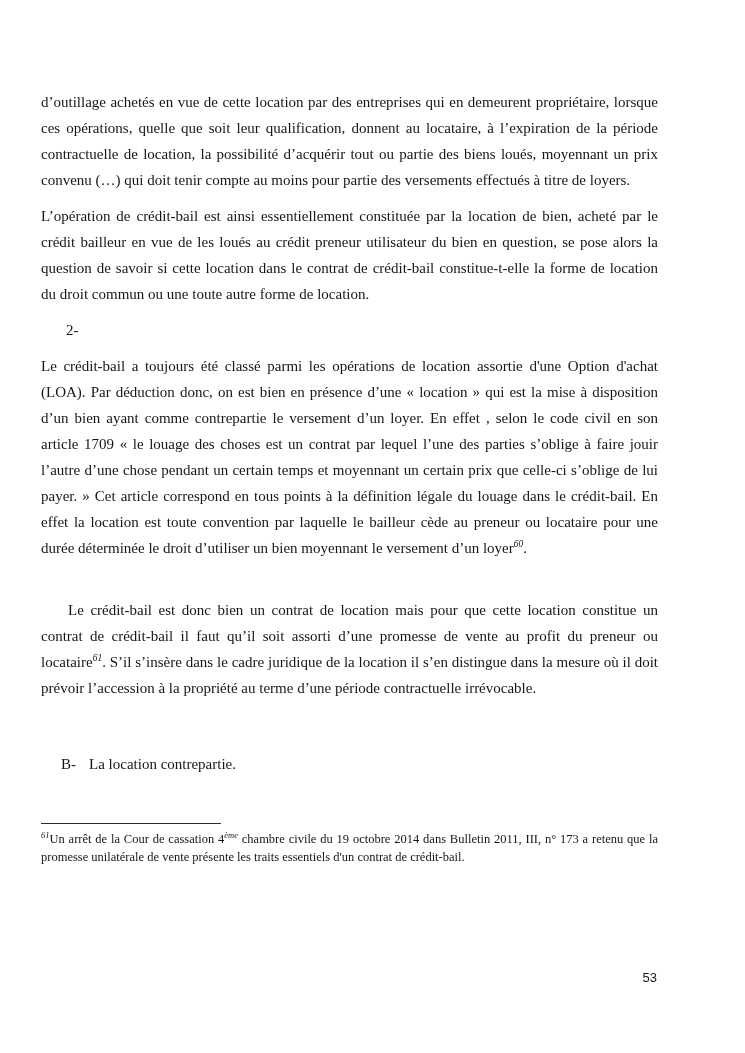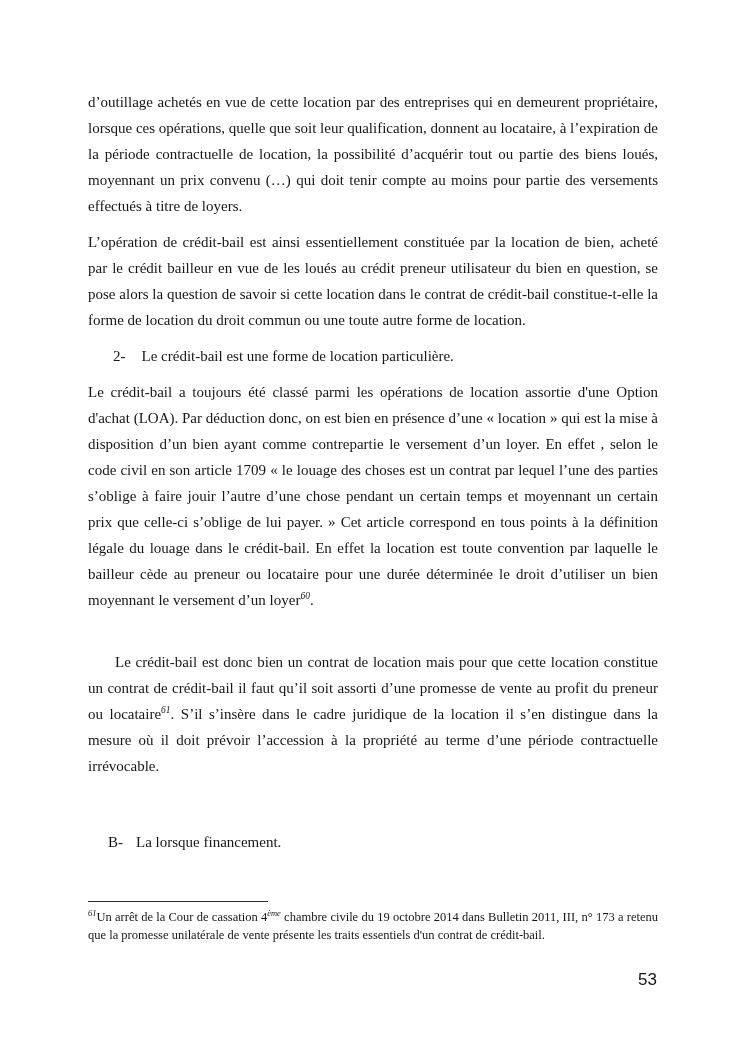--- a/index.html
+++ b/index.html
@@ -6,21 +6,21 @@
     margin: 0;
     padding: 0;
     background: #ffffff;
   }
   .page {
     position: relative;
     width: 745px;
     height: 1053px;
     background: #ffffff;
     box-sizing: border-box;
-    padding: 89px 87px 0 88px;
+    padding: 89px 87px 0 41px;
     font-family: "Liberation Serif", serif;
     color: #161616;
     overflow: hidden;
   }
   .body-para {
     margin: 0 0 10px 0;
     font-size: 15px;
     line-height: 26px;
     text-align: justify;
   }
@@ -72,45 +72,44 @@
     text-align: justify;
   }
   .footnote sup.fn-ref {
     font-size: 8.5px;
   }
   .page-number {
     position: absolute;
     top: 970px;
     right: 88px;
     font-family: "Liberation Sans", sans-serif;
-    font-size: 17px;
+    font-size: 13px;
     color: #161616;
   }
 </style>
 </head>
 <body>
 
 <div class="page">
 
   <p class="body-para">d’outillage achetés en vue de cette location par des entreprises qui en demeurent propriétaire, lorsque ces opérations, quelle que soit leur qualification, donnent au locataire, à l’expiration de la période contractuelle de location, la possibilité d’acquérir tout ou partie des biens loués, moyennant un prix convenu (…) qui doit tenir compte au moins pour partie des versements effectués à titre de loyers.</p>
 
   <p class="body-para">L’opération de crédit-bail est ainsi essentiellement constituée par la location de bien, acheté par le crédit bailleur en vue de les loués au crédit preneur utilisateur du bien en question, se pose alors la question de savoir si cette location dans le contrat de crédit-bail constitue-t-elle la forme de location du droit commun ou une toute autre forme de location.</p>
 
   <div class="heading heading-numbered">
     <span class="h-num">2-</span>
-    <span class="h-label">Le crédit-bail est une forme de location particulière.</span>
   </div>
 
   <p class="body-para"><span>Le crédit-bail a toujours été classé parmi les opérations de location assortie d'une Option d'achat (LOA). Par déduction donc, on est bien en présence d’une « location » qui est la mise à disposition d’un bien ayant comme contrepartie le versement d’un loyer. En effet , selon le code civil en son article 1709 « le louage des choses est un contrat par lequel l’une des parties s’oblige à faire jouir l’autre d’une chose pendant un certain temps et moyennant un certain prix que celle-ci s’oblige de lui payer. » Cet article correspond en tous points à la définition légale du louage dans le crédit-bail. En effet la location est toute convention par laquelle le bailleur cède au preneur ou locataire pour une durée déterminée le droit d’utiliser un bien moyennant le versement d’un loyer</span><sup class="fn-ref">60</sup><span>.</span></p>
 
   <p class="body-para first-indent"><span>Le crédit-bail est donc bien un contrat de location mais pour que cette location constitue un contrat de crédit-bail il faut qu’il soit assorti d’une promesse de vente au profit du preneur ou locataire</span><sup class="fn-ref">61</sup><span>. S’il s’insère dans le cadre juridique de la location il s’en distingue dans la mesure où il doit prévoir l’accession à la propriété au terme d’une période contractuelle irrévocable.</span></p>
 
   <div class="heading heading-letter">
     <span class="h-num">B-</span>
-    <span class="h-label">La lorsque financement.</span>
+    <span class="h-label">La location contrepartie.</span>
   </div>
 
   <div class="footnote-area">
     <div class="footnote-rule"></div>
 
 
     <p class="footnote"><sup class="fn-ref">61</sup><span>Un arrêt de la Cour de cassation 4</span><sup class="fn-ref">ème</sup><span> chambre civile du 19 octobre 2014 dans Bulletin 2011, III, n° 173 a retenu que la promesse unilatérale de vente présente les traits essentiels d'un contrat de crédit-bail.</span></p>
   </div>
 
   <div class="page-number">53</div>

